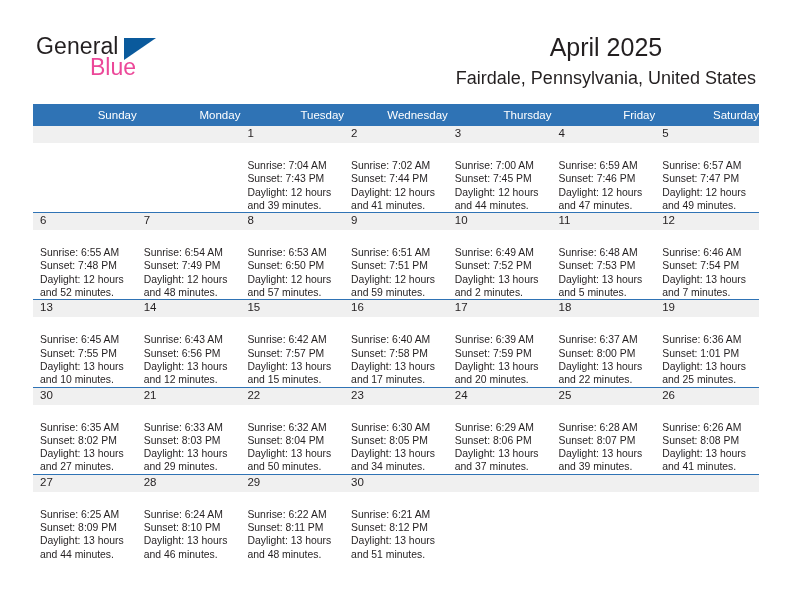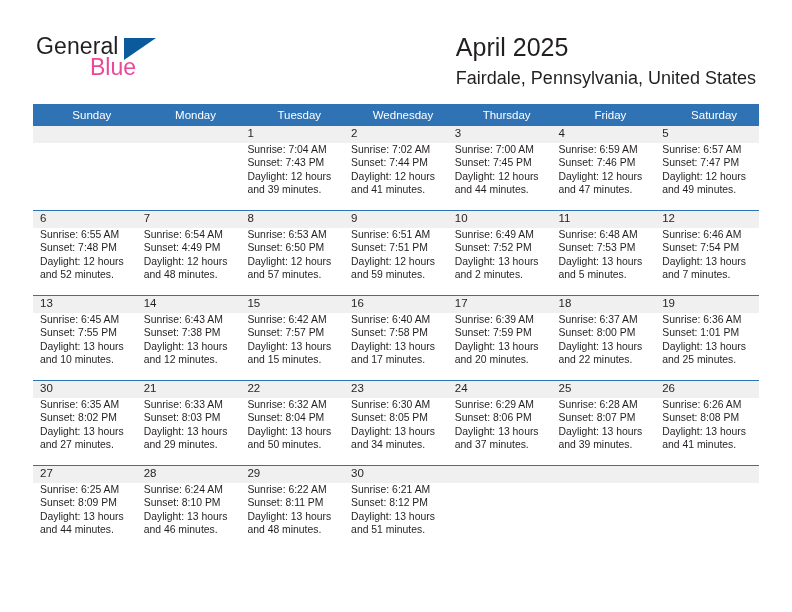--- a/index.html
+++ b/index.html
@@ -60,21 +60,21 @@
     width: 0;
     height: 0;
     border-left: 32px solid #0a5a9c;
     border-bottom: 22px solid transparent;
   }
 
   .title-block {
     position: absolute;
     right: 36px;
     top: 32px;
-    text-align: left;
+    text-align: center;
     margin-left: 9px;
   }
   .cal-title {
     font-size: 25px;
     color: #231f20;
     line-height: 30px;
     white-space: nowrap;
   }
   .cal-subtitle {
     margin-top: 7px;
@@ -96,21 +96,21 @@
   .cal th, .cal td {
     padding: 0;
     margin: 0;
     vertical-align: top;
   }
   .cal th {
     background: #2f73b5;
     color: #ffffff;
     font-size: 11.5px;
     font-weight: normal;
-    text-align: center;
+    text-align: right;
     padding: 5px 0 5px 14px;
     height: 12px;
   }
   .weekrow > td {
     border-top: 1.6px solid #2f73b5;
   }
   .weekrow:first-child > td {
     border-top: none;
   }
   .cell {
@@ -120,21 +120,21 @@
   }
   .daynum-band {
     background: #f0f0f0;
     height: 17px;
     padding: 1px 0 0 7px;
     font-size: 11.5px;
     color: #231f20;
     box-sizing: border-box;
   }
   .cell-body {
-    padding: 0 6px 0 7px;
+    padding: 16px 6px 0 7px;
     font-size: 10.4px;
     line-height: 13.3px;
     color: #231f20;
   }
   .cell-body div {
     white-space: nowrap;
   }
 </style>
 </head>
 <body>
@@ -229,21 +229,21 @@
               <div>Sunrise: 6:55 AM</div>
               <div>Sunset: 7:48 PM</div>
               <div>Daylight: 12 hours</div>
               <div>and 52 minutes.</div>
             </div>
           </td>
           <td class="cell">
             <div class="daynum-band">7</div>
             <div class="cell-body">
               <div>Sunrise: 6:54 AM</div>
-              <div>Sunset: 4:49 PM</div>
+              <div>Sunset: 7:49 PM</div>
               <div>Daylight: 12 hours</div>
               <div>and 48 minutes.</div>
             </div>
           </td>
           <td class="cell">
             <div class="daynum-band">8</div>
             <div class="cell-body">
               <div>Sunrise: 6:53 AM</div>
               <div>Sunset: 6:50 PM</div>
               <div>Daylight: 12 hours</div>
@@ -294,21 +294,21 @@
               <div>Sunrise: 6:45 AM</div>
               <div>Sunset: 7:55 PM</div>
               <div>Daylight: 13 hours</div>
               <div>and 10 minutes.</div>
             </div>
           </td>
           <td class="cell">
             <div class="daynum-band">14</div>
             <div class="cell-body">
               <div>Sunrise: 6:43 AM</div>
-              <div>Sunset: 7:38 PM</div>
+              <div>Sunset: 6:56 PM</div>
               <div>Daylight: 13 hours</div>
               <div>and 12 minutes.</div>
             </div>
           </td>
           <td class="cell">
             <div class="daynum-band">15</div>
             <div class="cell-body">
               <div>Sunrise: 6:42 AM</div>
               <div>Sunset: 7:57 PM</div>
               <div>Daylight: 13 hours</div>

